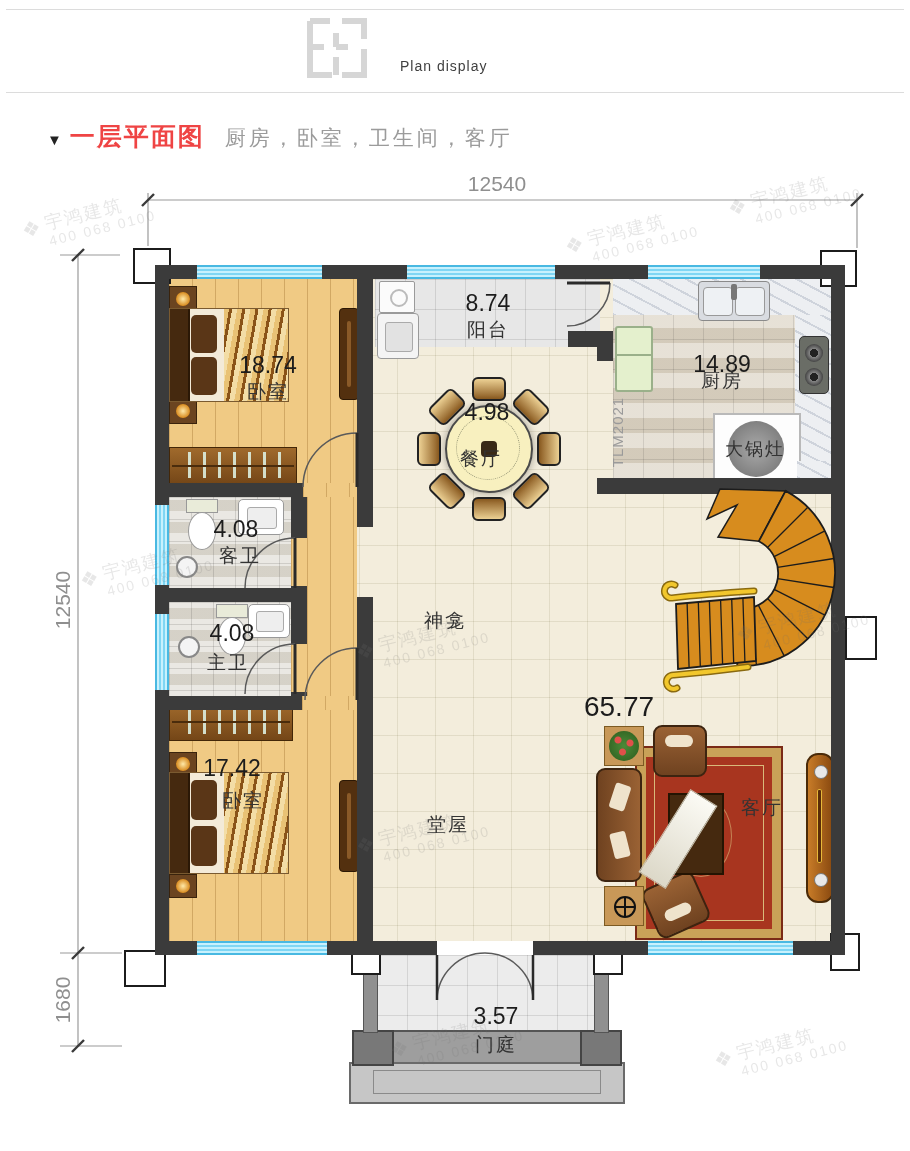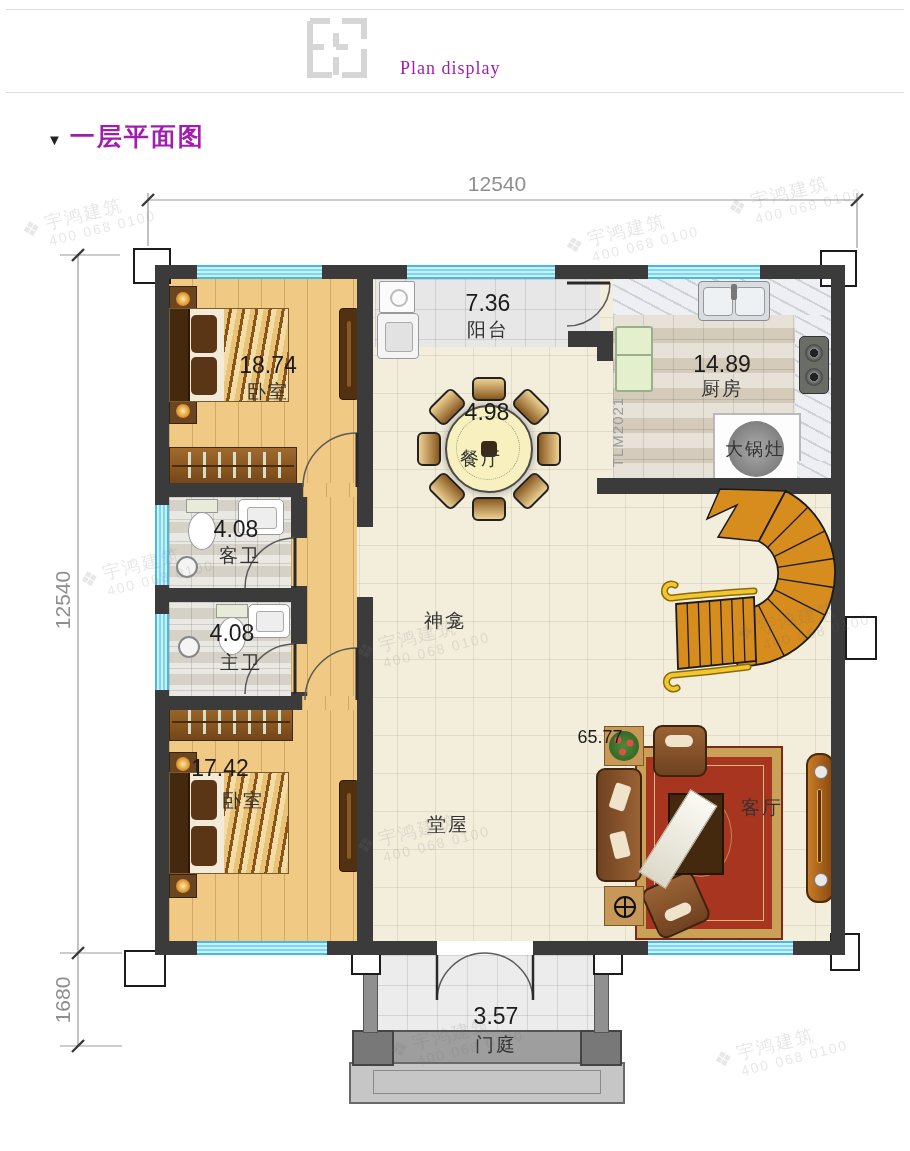--- a/index.html
+++ b/index.html
@@ -1,24 +1,24 @@
 <!DOCTYPE html>
 <html><head>
 <meta charset="utf-8">
 <style>
   html,body{margin:0;padding:0;background:#fff;}
   .page{position:relative;width:910px;height:1151px;background:#fff;overflow:hidden;
         font-family:"Liberation Sans","DejaVu Sans",sans-serif;}
   .abs{position:absolute;}
   .hr-line{position:absolute;left:6px;right:6px;height:1px;background:#dcdcdc;}
   .hdr-title{position:absolute;font-size:28px;font-weight:bold;color:#1f1f1f;letter-spacing:3px;}
-  .hdr-sub{position:absolute;font-size:18px;color:#a21caf;letter-spacing:1px;font-family:Liberation Serif, serif;}
+  .hdr-sub{position:absolute;font-size:14px;color:#404040;letter-spacing:1px;}
   .sec-row{position:absolute;display:flex;align-items:baseline;}
   .sec-marker{font-size:15px;color:#222;margin-right:8px;}
-  .sec-title{font-size:25px;font-weight:bold;color:#a21caf;letter-spacing:2px;}
+  .sec-title{font-size:25px;font-weight:bold;color:#ef4444;letter-spacing:2px;}
   .sec-desc{font-size:21px;color:#9b9b9b;letter-spacing:3px;margin-left:20px;}
 
   
   .tile-cream{background:#f3eddc;background-image:linear-gradient(rgba(120,110,70,.14) 1px,transparent 1px),linear-gradient(90deg,rgba(120,110,70,.14) 1px,transparent 1px);background-size:38px 38px;}
   .wood{background:#f0ca84;background-image:repeating-linear-gradient(90deg,rgba(130,80,15,.28) 0 1px,transparent 1px 23px);}
   .tile-gray{background:#e7e7e7;background-image:linear-gradient(rgba(0,0,0,.10) 1px,transparent 1px),linear-gradient(90deg,rgba(0,0,0,.10) 1px,transparent 1px);background-size:30px 30px;}
   .tile-bath{background:#dfdcd4;background-image:linear-gradient(rgba(0,0,0,.12) 1px,transparent 1px),linear-gradient(90deg,rgba(0,0,0,.12) 1px,transparent 1px),repeating-linear-gradient(0deg,rgba(255,255,255,.35) 0 11px,rgba(160,150,130,.15) 11px 22px);background-size:22px 22px,22px 22px,auto;}
   .tile-kitchen{background:#dcd4c5;background-image:linear-gradient(rgba(0,0,0,.10) 1px,transparent 1px),linear-gradient(90deg,rgba(0,0,0,.10) 1px,transparent 1px),repeating-linear-gradient(0deg,rgba(255,255,255,.30) 0 15px,rgba(150,135,110,.12) 15px 30px);background-size:30px 30px,30px 30px,auto;}
   .marble{background:#edeff2;background-image:repeating-linear-gradient(28deg,rgba(150,160,178,.35) 0 2px,transparent 2px 13px);}
 
@@ -52,20 +52,21 @@
       <path d="M8,8 H28 M40,8 H62 V26 M62,36 V62 H40 M30,62 H8 V8"></path>
       <path d="M8,34 H22 M34,20 V34 M34,44 V62 M34,34 H46"></path>
     </g>
   </svg>
   <div class="hdr-sub" style="left:400px;top:58px;">Plan display</div>
   <div class="hr-line" style="top:92px;"></div>
 
   <div class="sec-row" style="left:47px;top:120px;">
     <span class="sec-marker">▼</span>
     <span class="sec-title">一层平面图</span>
+    <span class="sec-desc">厨房，卧室，卫生间，客厅</span>
   </div>
 
   <div class="abs tile-cream" style="left:169px;top:279px;width:662px;height:662px;z-index:1;"></div>
   <div class="abs wood" style="left:169px;top:279px;width:188px;height:204px;z-index:2;"></div>
   <div class="abs wood" style="left:307px;top:497px;width:50px;height:199px;z-index:2;"></div>
   <div class="abs wood" style="left:169px;top:710px;width:188px;height:231px;z-index:2;"></div>
   <div class="abs tile-gray" style="left:375px;top:279px;width:225px;height:68px;z-index:2;"></div>
   <div class="abs tile-kitchen" style="left:613px;top:279px;width:218px;height:199px;z-index:2;"></div>
   <div class="abs tile-bath" style="left:169px;top:497px;width:122px;height:91px;z-index:2;"></div>
   <div class="abs tile-bath" style="left:169px;top:602px;width:122px;height:94px;z-index:2;"></div>
@@ -319,35 +320,35 @@
       <line x1="72" y1="1052" x2="84" y2="1040"></line>
     </g>
   </svg>
 
   <div class="dim-text" style="left:497px;top:172px;transform:translateX(-50%);">12540</div>
   <div class="dim-text" style="left:63px;top:600px;transform:translate(-50%,-50%) rotate(-90deg);">12540</div>
   <div class="dim-text" style="left:63px;top:1000px;transform:translate(-50%,-50%) rotate(-90deg);">1680</div>
 
   <div class="label-num" style="left:268px;top:352px;">18.74</div>
   <div class="label-name" style="left:268px;top:379px;">卧室</div>
-  <div class="label-num" style="left:488px;top:290px;">7.36</div>
+  <div class="label-num" style="left:488px;top:290px;">8.74</div>
   <div class="label-name" style="left:488px;top:317px;">阳台</div>
   <div class="label-num" style="left:722px;top:351px;">14.89</div>
-  <div class="label-name" style="left:722px;top:376px;text-align:right;">厨房</div>
+  <div class="label-name" style="left:722px;top:368px;text-align:right;">厨房</div>
   <div class="label-num" style="left:487px;top:399px;">4.98</div>
   <div class="label-name" style="left:481px;top:446px;">餐厅</div>
   <div class="label-name" style="left:755px;top:437px;font-size:18px;z-index:36;">大锅灶</div>
   <div class="label-num" style="left:236px;top:516px;">4.08</div>
   <div class="label-name" style="left:232px;top:543px;margin-left:8px;">客卫</div>
   <div class="label-num" style="left:232px;top:620px;">4.08</div>
-  <div class="label-name" style="left:228px;top:650px;margin-left:13px;">主卫</div>
+  <div class="label-name" style="left:228px;top:650px;">主卫</div>
   <div class="label-name" style="left:445px;top:608px;">神龛</div>
-  <div class="label-num" style="left:600px;top:691px;font-size:18px;margin-top:36px;">65.77</div>
+  <div class="label-num" style="left:619px;top:691px;font-size:28px;">65.77</div>
   <div class="label-name" style="left:448px;top:812px;">堂屋</div>
-  <div class="label-num" style="left:220px;top:755px;">17.42</div>
+  <div class="label-num" style="left:232px;top:755px;">17.42</div>
   <div class="label-name" style="left:243px;top:788px;">卧室</div>
   <div class="label-name" style="left:762px;top:795px;">客厅</div>
   <div class="label-num" style="left:496px;top:1003px;">3.57</div>
   <div class="label-name" style="left:496px;top:1032px;">门庭</div>
 
   <div class="wm" style="left:22px;top:204px;">
       <span class="lg">❖</span>
       <span class="col">
         <span class="t1">宇鸿建筑</span>
         <span class="t2">400 068 0100</span>

